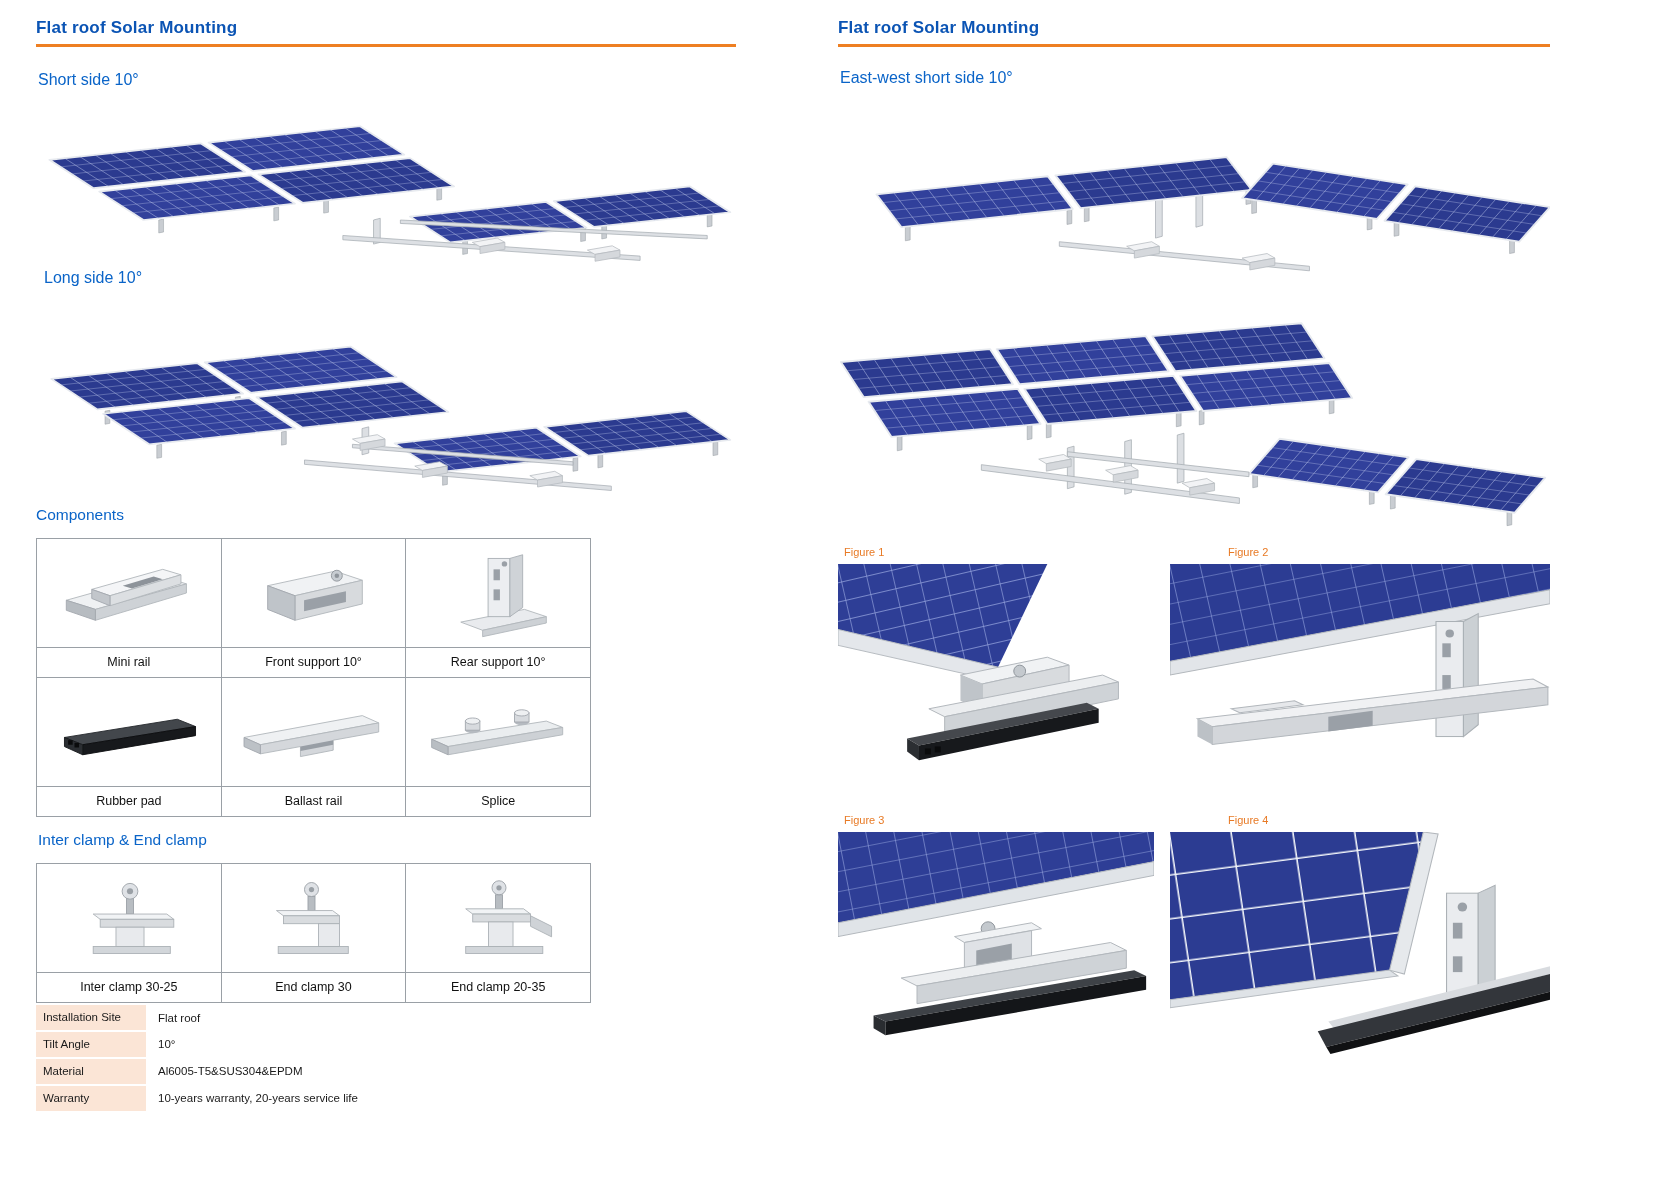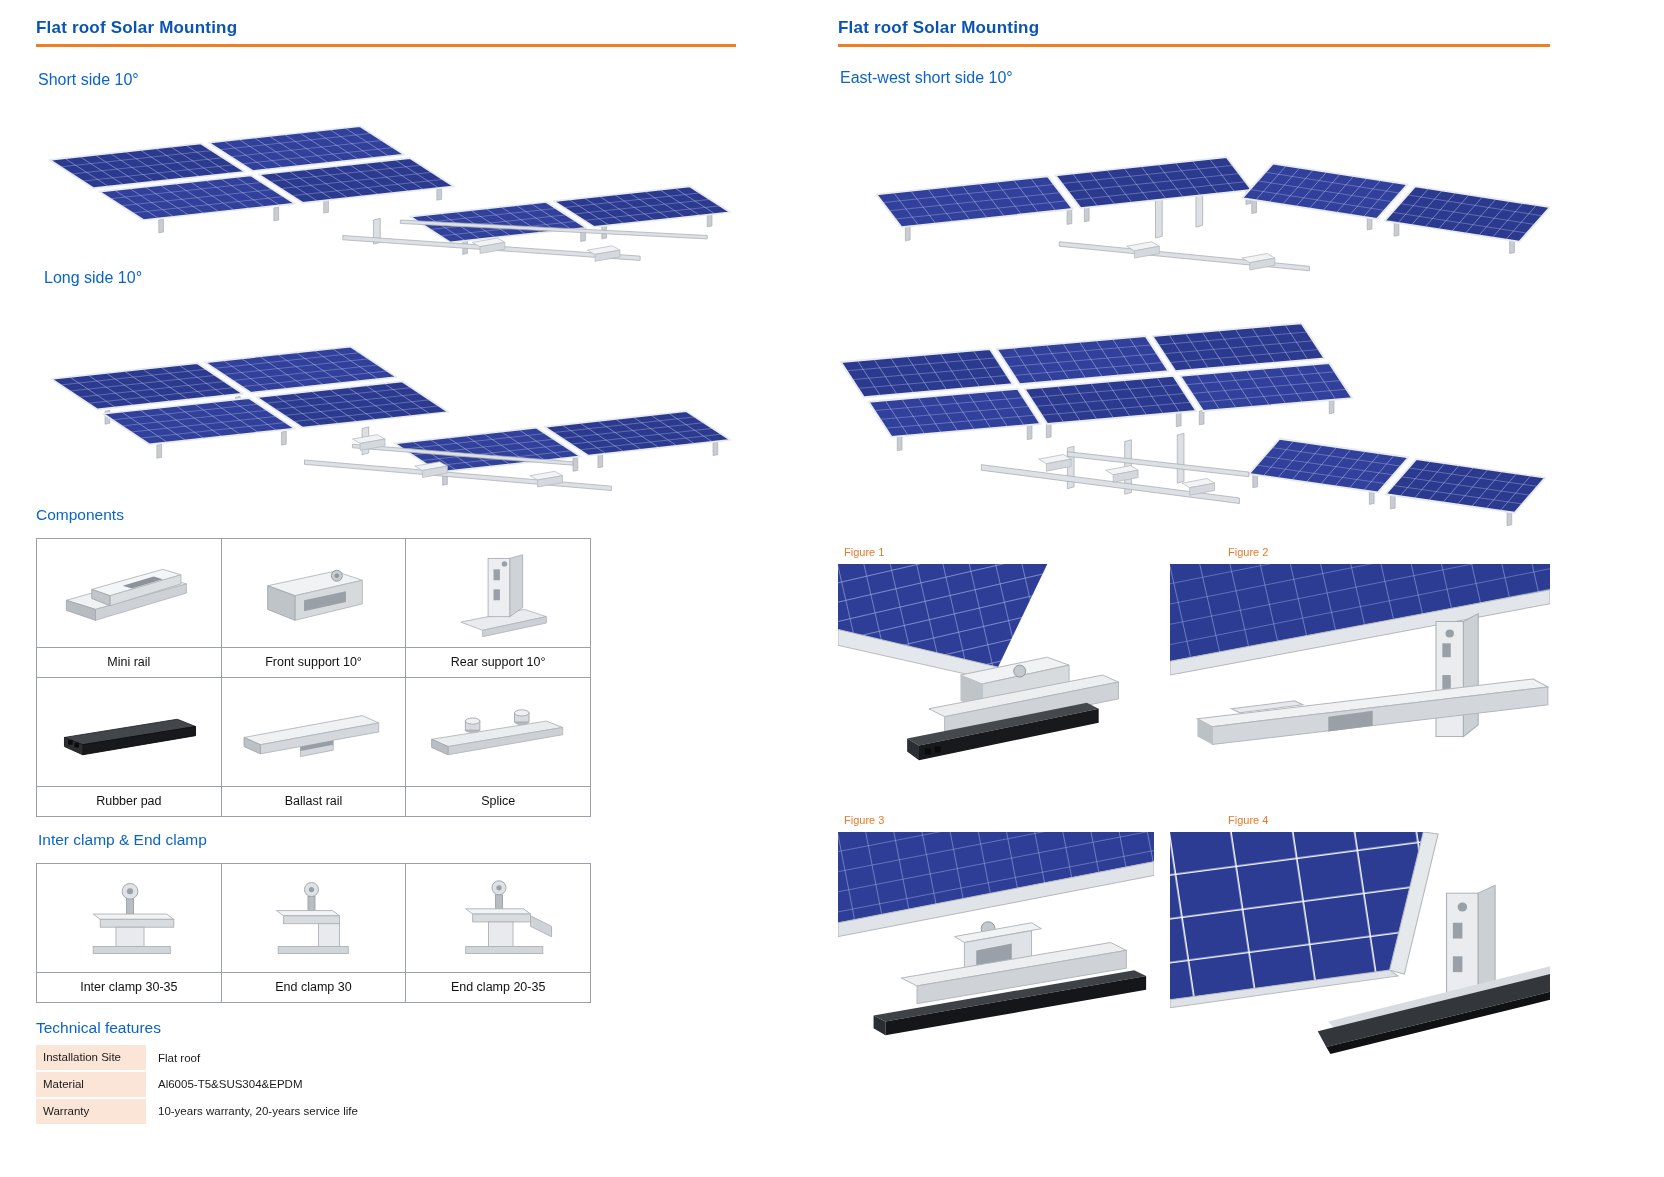--- a/index.html
+++ b/index.html
@@ -362,34 +362,37 @@
           <circle cx="100" cy="18" r="3" fill="#9aa0a6"></circle>
           <polygon points="62,42 128,42 136,48 70,48" fill="#f1f3f5" stroke="#aab0b5"></polygon>
           <rect x="70" y="48" width="66" height="9" fill="#d9dcdf" stroke="#aab0b5"></rect>
           <polygon points="136,50 160,62 160,74 136,62" fill="#cfd3d7" stroke="#aab0b5"></polygon>
           <rect x="88" y="57" width="28" height="28" fill="#e8eaed" stroke="#aab0b5"></rect>
           <rect x="62" y="85" width="88" height="8" fill="#d2d6da" stroke="#aab0b5"></rect>
         </svg>
       </td>
     </tr>
     <tr class="lblrow">
-      <td>Inter clamp 30-35</td>
+      <td>Inter clamp 30-25</td>
       <td>End clamp 30</td>
       <td>End clamp  20-35</td>
     </tr>
   </tbody>
     </table>
 
-  <h2 class="shead tech-h">Technical features</h2>
 
   <table class="ttab">
     <tbody>
         <tr>
       <td class="k">Installation Site</td>
       <td class="v">Flat roof</td>
+    </tr>
+    <tr>
+      <td class="k">Tilt Angle</td>
+      <td class="v">10°</td>
     </tr>
     <tr>
       <td class="k">Material</td>
       <td class="v">Al6005-T5&amp;SUS304&amp;EPDM</td>
     </tr>
     <tr>
       <td class="k">Warranty</td>
       <td class="v">10-years warranty, 20-years service life</td>
     </tr>
   </tbody>

